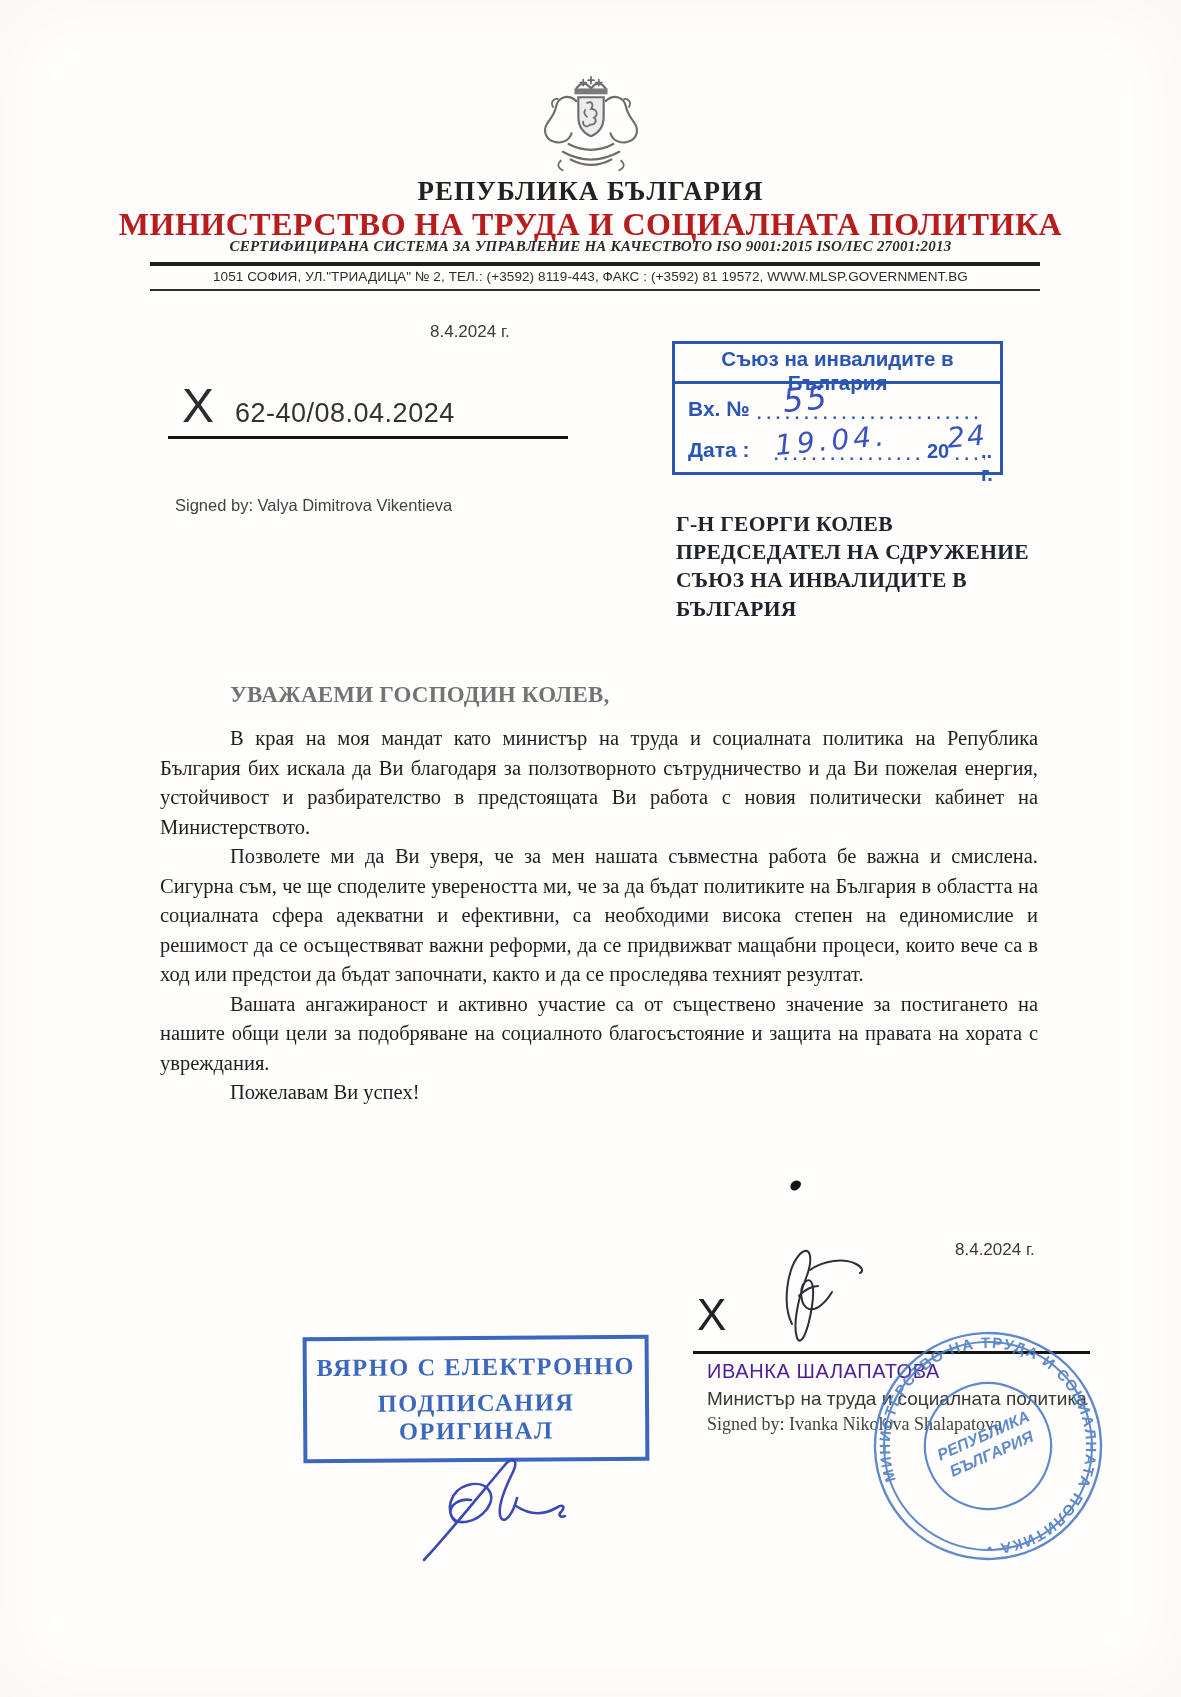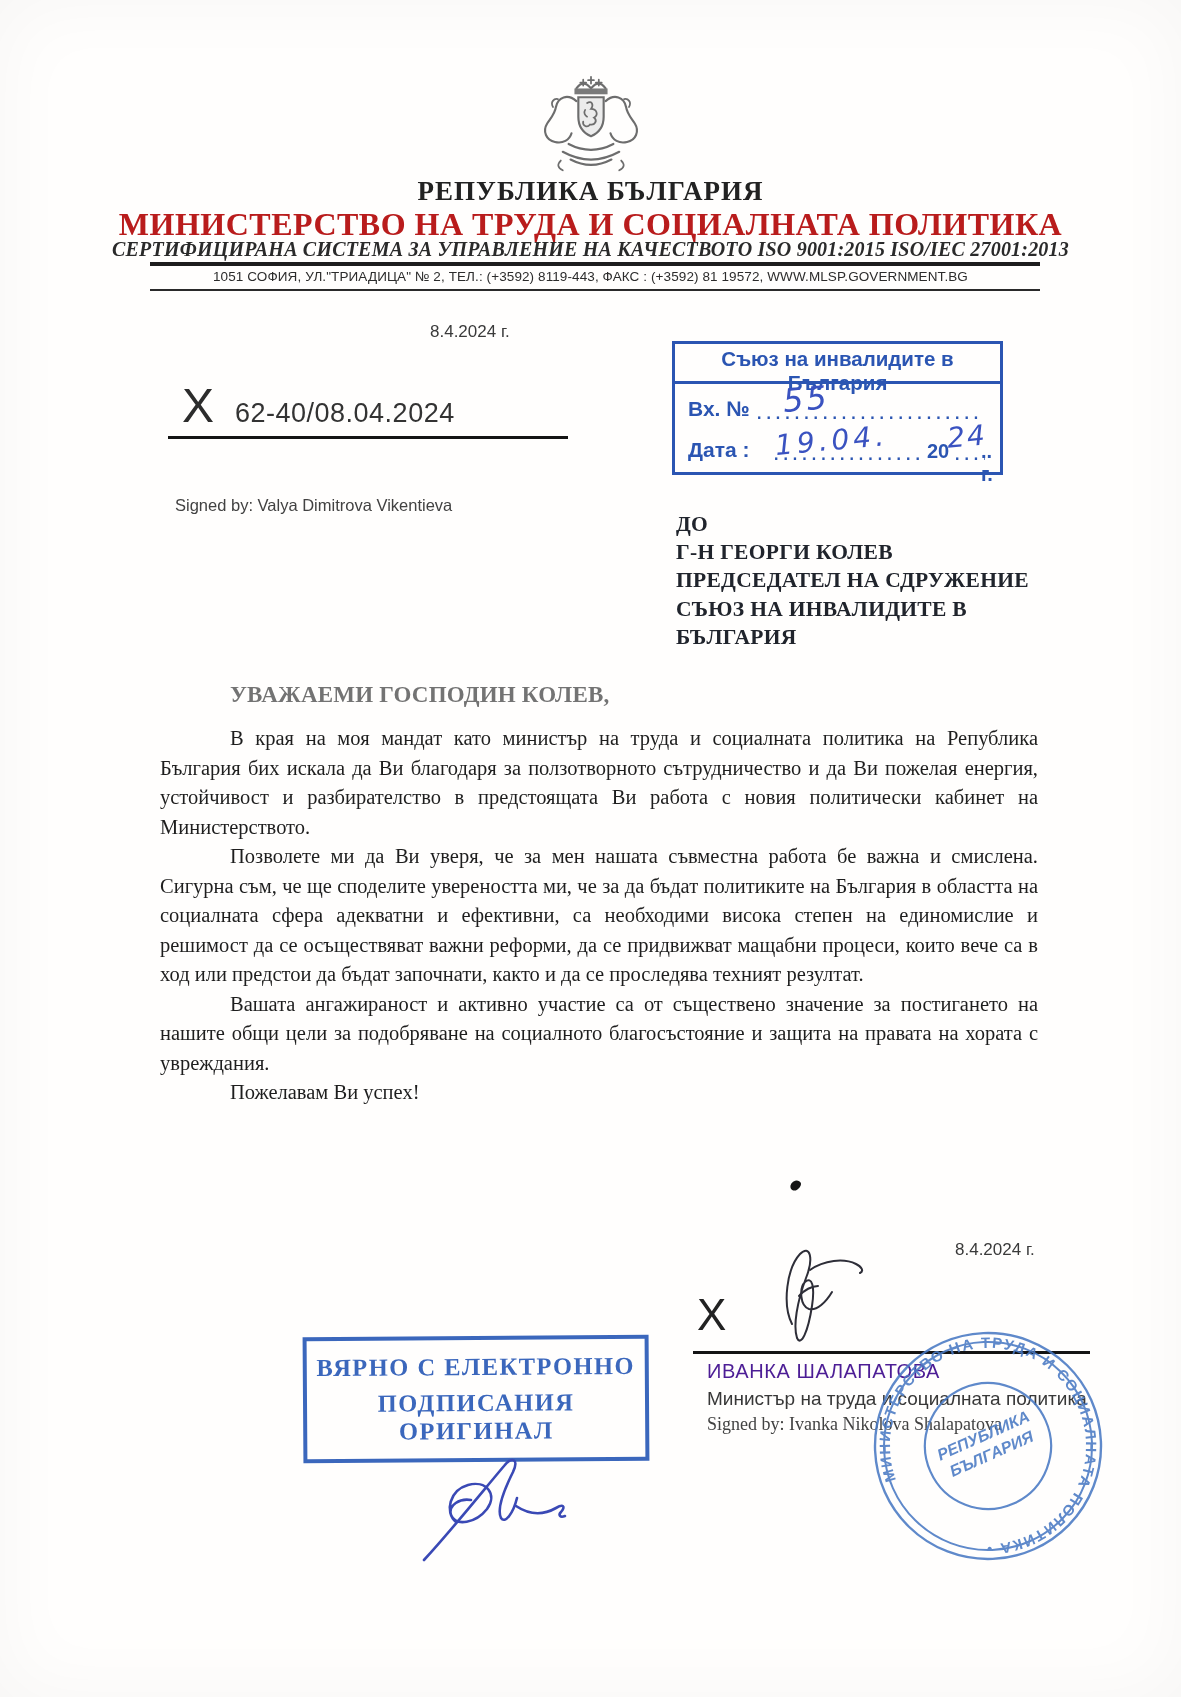--- a/index.html
+++ b/index.html
@@ -18,21 +18,21 @@
     letter-spacing:1px;color:#222;
   }
   .hdr-ministry{
     left:0;top:206px;width:1181px;text-align:center;
     font-family:"Liberation Serif",serif;font-weight:bold;font-size:32px;
     letter-spacing:.5px;color:#b91c1c;
   }
   .hdr-cert{
     left:0;top:238px;width:1181px;text-align:center;
     font-family:"Liberation Serif",serif;font-style:italic;font-weight:bold;
-    font-size:20px;color:#2a2a2a;letter-spacing:.2px;
+    font-size:15px;color:#2a2a2a;letter-spacing:.2px;
   }
   .rule-thick{left:150px;top:262px;width:890px;height:4px;background:#1d1d1d;}
   .hdr-address{
     left:0;top:269px;width:1181px;text-align:center;
     font-family:"Liberation Sans",sans-serif;font-size:13.5px;color:#2c2c2c;
     letter-spacing:.1px;
   }
   .rule-thin{left:150px;top:289px;width:890px;height:2px;background:#2a2a2a;}
   
   .date-top{left:430px;top:322px;font-family:"Liberation Sans",sans-serif;font-size:17px;color:#3a3a3a;}
@@ -156,21 +156,20 @@
     <span class="handwrite hw-24">24</span>
     <span class="stamp-label abs year-suffix">.. г.</span>
   </div>
 
   <div class="abs reg-x">X</div>
   <div class="abs reg-ref">62-40/08.04.2024</div>
   <div class="abs reg-line"></div>
   <div class="abs signedby-1">Signed by: Valya Dimitrova Vikentieva</div>
 
   <div class="abs recipient">
-    <div>ДО</div>
     <div>Г-Н ГЕОРГИ КОЛЕВ</div>
     <div>ПРЕДСЕДАТЕЛ НА СДРУЖЕНИЕ</div>
     <div>СЪЮЗ НА ИНВАЛИДИТЕ В</div>
     <div>БЪЛГАРИЯ</div>
   </div>
 
   <div class="abs letter-body">
     <div class="salutation">УВАЖАЕМИ ГОСПОДИН КОЛЕВ,</div>
     <p>В края на моя мандат като министър на труда и социалната политика на Република България бих искала да Ви благодаря за ползотворното сътрудничество и да Ви пожелая енергия, устойчивост и разбирателство в предстоящата Ви работа с новия политически кабинет на Министерството.</p>
     <p>Позволете ми да Ви уверя, че за мен нашата съвместна работа бе важна и смислена. Сигурна съм, че ще споделите увереността ми, че за да бъдат политиките на България в областта на социалната сфера адекватни и ефективни, са необходими висока степен на единомислие и решимост да се осъществяват важни реформи, да се придвижват мащабни процеси, които вече са в ход или предстои да бъдат започнати, както и да се проследява техният резултат.</p>

